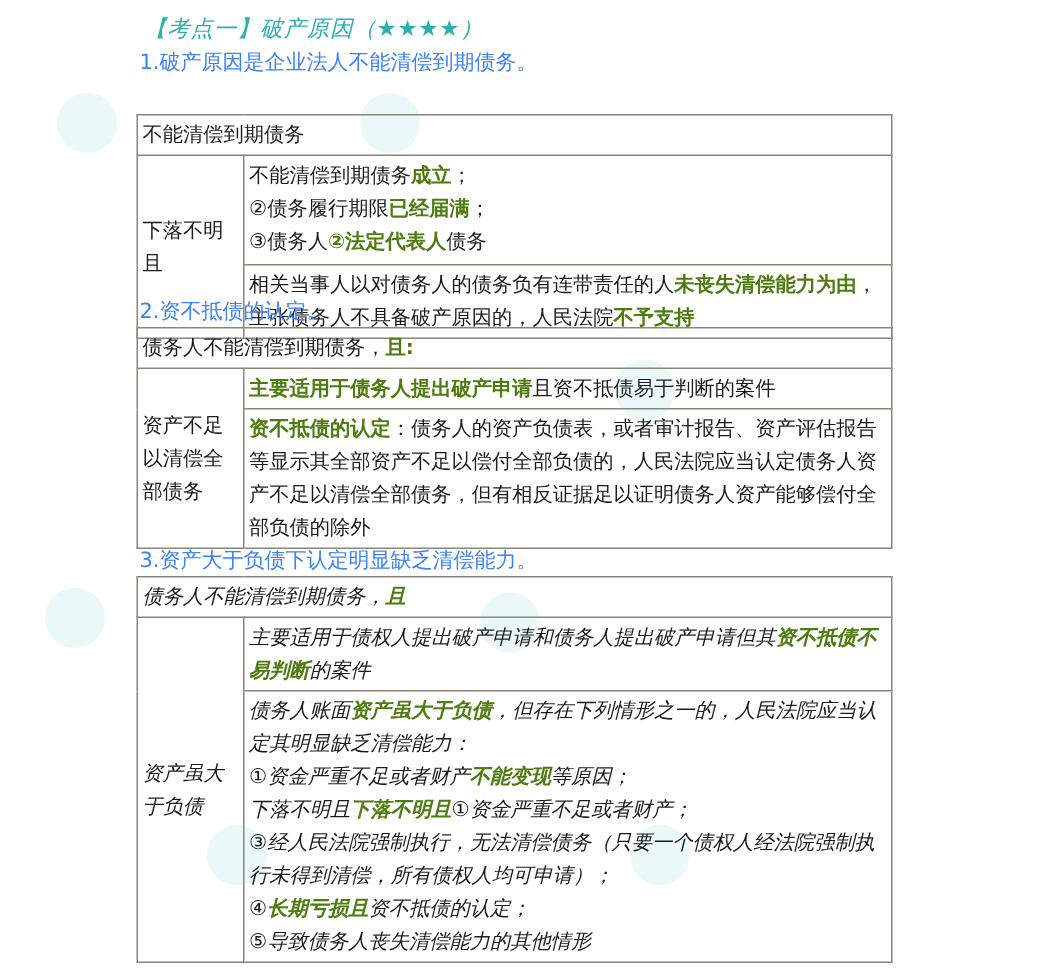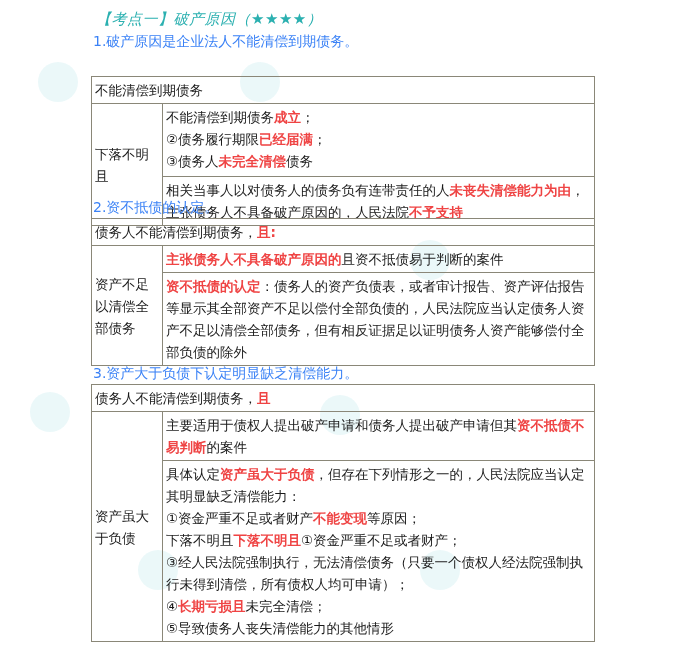--- a/index.html
+++ b/index.html
@@ -6,21 +6,21 @@
   body { width: 693px; height: 650px; position: relative; overflow: hidden;
          font-family: "DejaVu Sans", "Liberation Sans", sans-serif; color: #1a1a1a; }
   .wm { position: absolute; width: 40px; height: 40px; border-radius: 50%;
         background: #e6f6f8; opacity: 0.8; }
   .title { position: absolute; left: 96px; top: 10px; font-size: 15px; color: #2bb0b0; letter-spacing: 0.5px; font-style: italic; }
   .section-heading { position: absolute; left: 93px; font-size: 14px; color: #3b82f6; }
   table.kp { position: absolute; left: 91px; width: 504px; border-collapse: collapse;
              font-size: 13.5px; line-height: 22px; }
   table.kp td { border: 1px solid #8a8778; padding: 2px 3px; vertical-align: top; }
   table.kp td.left { width: 64px; vertical-align: middle; }
-  .hl { color: #ef4444; font-weight: bold; }
+  .hl { color: #4d7c0f; font-weight: bold; }
 </style>
 </head>
 <body>
 
 <div class="wm" style="left:38px;top:62px;"></div>
 <div class="wm" style="left:240px;top:62px;"></div>
 <div class="wm" style="left:30px;top:392px;"></div>
 <div class="wm" style="left:410px;top:240px;"></div>
 <div class="wm" style="left:320px;top:395px;"></div>
 <div class="wm" style="left:138px;top:550px;"></div>
@@ -32,59 +32,59 @@
 <table class="kp" style="top:52px;margin-top:24px;">
   <tbody>
       <tr>
         <td colspan="2">不能清偿到期债务</td>
       </tr>
   <tr>
     <td class="left" rowspan="2">下落不明且</td>
     <td>
       <div><span>不能清偿到期债务</span><span class="hl">成立</span><span>；</span></div>
       <div><span>②债务履行期限</span><span class="hl">已经届满</span><span>；</span></div>
-      <div style="padding-bottom:2px;"><span>③债务人</span><span class="hl">未完全清偿</span><span>债务</span></div>
+      <div style="padding-bottom:2px;"><span>③债务人</span><span class="hl">②法定代表人</span><span>债务</span></div>
     </td>
   </tr>
   <tr>
     <td><span>相关当事人以对债务人的债务负有连带责任的人</span><span class="hl">未丧失清偿能力为由</span><span>，主张债务人不具备破产原因的，人民法院</span><span class="hl">不予支持</span></td>
   </tr>
 </tbody>
   </table>
 
 <div class="section-heading" style="top:199px;">2.资不抵债的认定。</div>
 <table class="kp" style="top:218px;">
   <tbody>
       <tr>
         <td colspan="2"><span>债务人不能清偿到期债务，</span><span class="hl">且:</span></td>
       </tr>
   <tr>
     <td class="left" rowspan="2">资产不足以清偿全部债务</td>
-    <td><span class="hl">主张债务人不具备破产原因的</span><span>且资不抵债易于判断的案件</span></td>
+    <td><span class="hl">主要适用于债务人提出破产申请</span><span>且资不抵债易于判断的案件</span></td>
   </tr>
   <tr>
     <td><span class="hl">资不抵债的认定</span><span>：债务人的资产负债表，或者审计报告、资产评估报告等显示其全部资产不足以偿付全部负债的，人民法院应当认定债务人资产不足以清偿全部债务，但有相反证据足以证明债务人资产能够偿付全部负债的除外</span></td>
   </tr>
 </tbody>
   </table>
 
 <div class="section-heading" style="top:365px;text-align:right;">3.资产大于负债下认定明显缺乏清偿能力。</div>
-<table class="kp" style="top:384px;">
+<table class="kp" style="top:384px;font-style:italic;">
   <tbody>
       <tr>
         <td colspan="2"><span>债务人不能清偿到期债务，</span><span class="hl">且</span></td>
       </tr>
   <tr>
     <td class="left" rowspan="2">资产虽大于负债</td>
     <td><span>主要适用于债权人提出破产申请和债务人提出破产申请但其</span><span class="hl">资不抵债不易判断</span><span>的案件</span></td>
   </tr>
   <tr>
     <td>
-      <div><span>具体认定</span><span class="hl">资产虽大于负债</span><span>，但存在下列情形之一的，人民法院应当认定其明显缺乏清偿能力：</span></div>
+      <div><span>债务人账面</span><span class="hl">资产虽大于负债</span><span>，但存在下列情形之一的，人民法院应当认定其明显缺乏清偿能力：</span></div>
       <div><span>①资金严重不足或者财产</span><span class="hl">不能变现</span><span>等原因；</span></div>
       <div><span>下落不明且</span><span class="hl">下落不明且</span><span>①资金严重不足或者财产；</span></div>
       <div><span>③经人民法院强制执行，无法清偿债务（只要一个债权人经法院强制执行未得到清偿，所有债权人均可申请）；</span></div>
-      <div><span>④</span><span class="hl">长期亏损且</span><span>未完全清偿；</span></div>
+      <div><span>④</span><span class="hl">长期亏损且</span><span>资不抵债的认定；</span></div>
       <div><span>⑤导致债务人丧失清偿能力的其他情形</span></div>
     </td>
   </tr>
 </tbody>
   </table>
 
 </body></html>

